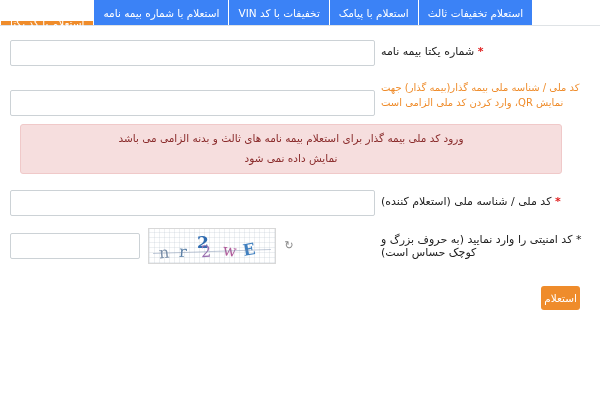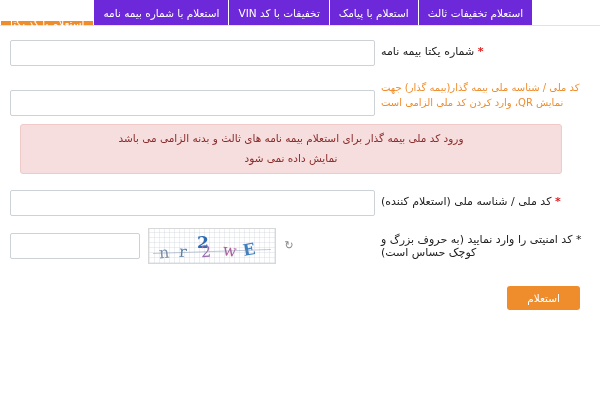--- a/index.html
+++ b/index.html
@@ -27,21 +27,21 @@
     background: #ffffff;
     border-bottom: 1px solid #dfe3e6;
   }
   .tab {
     display: flex;
     align-items: center;
     justify-content: center;
     padding: 0 9px;
     font-size: 10.5px;
     color: #ffffff;
-    background: #6d28d9;
+    background: #3b82f6;
     white-space: nowrap;
     border-left: 1px solid #ffffff;
     cursor: pointer;
     letter-spacing: 0;
   }
   .tab.active {
     background: #ef8c2b;
     margin-top: 21px;
   }
   .tab.spacer {
@@ -183,21 +183,21 @@
     justify-content: flex-start;
     padding: 0 10px;
     margin-top: 22px;
   }
   .submit-btn {
     background: #ef8c2b;
     color: #fff;
     border: none;
     border-radius: 3px;
     font-size: 10.5px;
-    padding: 6px 20px;
+    padding: 6px 3px;
     cursor: pointer;
     font-family: inherit;
   }
 </style>
 </head>
 <body>
 
 <div class="page">
 
   <div class="tabbar">

